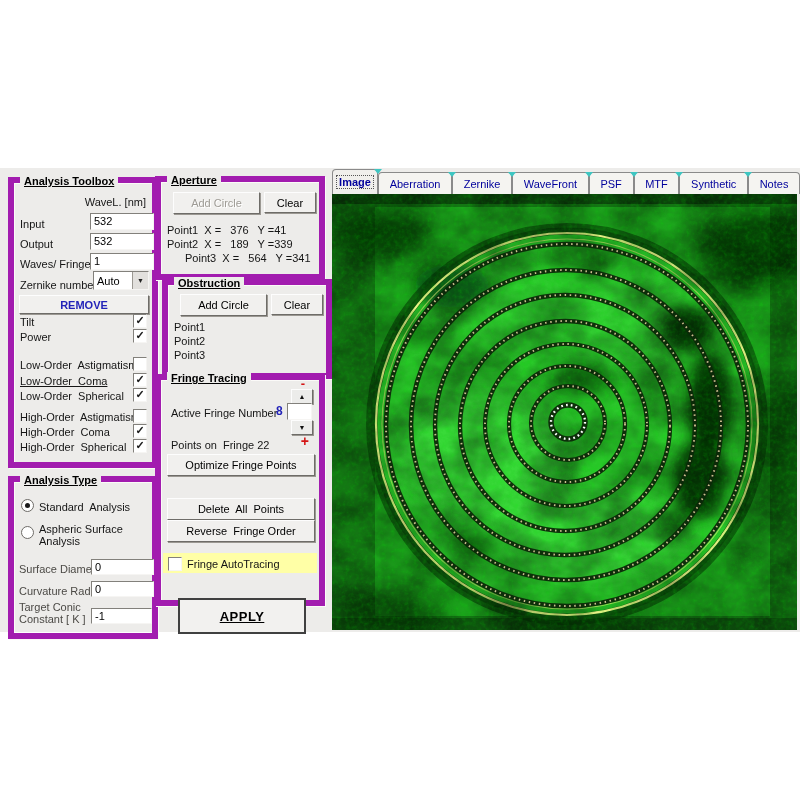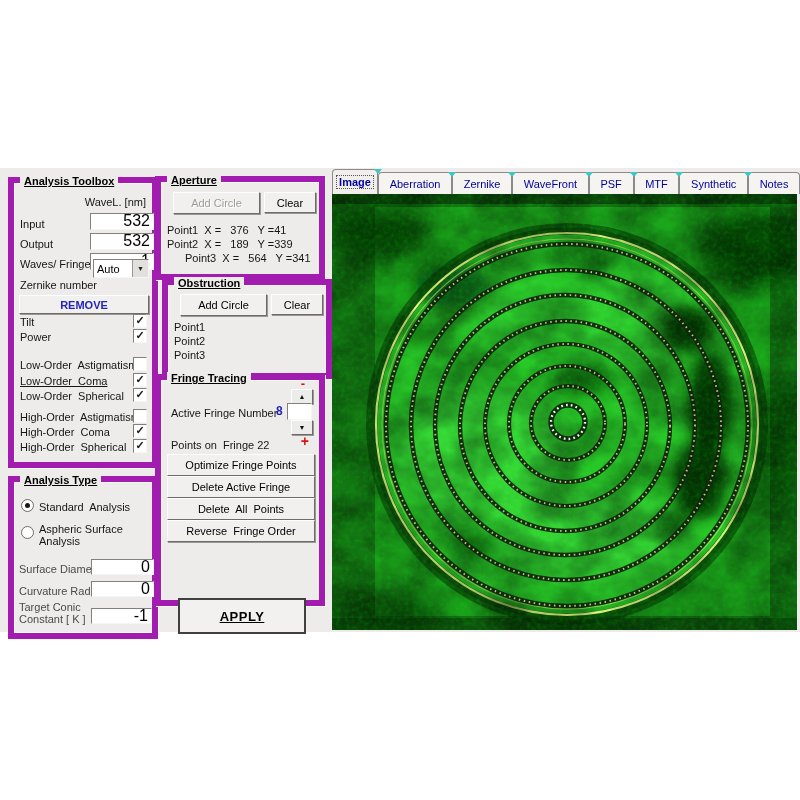--- a/index.html
+++ b/index.html
@@ -6,21 +6,21 @@
   #screen{position:relative;width:800px;height:800px;background:#fff;overflow:hidden;
           font-family:"Liberation Sans", sans-serif;-webkit-font-smoothing:antialiased;}
   #app{position:absolute;left:0;top:168px;width:800px;height:464px;background:#edecea;}
 
   .gbox{position:absolute;border:6px solid #a21caf;box-shadow:inset 1px 1px 0 #fbfaf8, 1px 1px 0 #fbfaf8;}
   .gtitle{position:absolute;top:-8px;left:6px;background:#edecea;padding:0 4px;
           font-size:11px;font-weight:bold;text-decoration:underline;color:#000;white-space:nowrap;}
   .lbl{position:absolute;font-size:11px;color:#151515;white-space:pre;line-height:12px;}
   .lbl.gray{color:#4c4a46;}
   .field{position:absolute;background:#fff;border:1px solid;border-color:#82807b #f6f5f3 #f6f5f3 #82807b;
-         font-size:16px;line-height:14px;padding:0 3px;color:#000;white-space:pre;text-align:right;}
+         font-size:11px;line-height:14px;padding:0 3px;color:#000;white-space:pre;}
   .btn{position:absolute;background:#f1f0ee;border:1px solid;border-color:#fdfdfd #6e6c68 #6e6c68 #fdfdfd;
        box-shadow:1px 1px 0 #9b9892;font-size:11px;color:#000;text-align:center;
        display:flex;align-items:center;justify-content:center;white-space:pre;}
   .btn.disabled{color:#9e9b95;text-shadow:1px 1px 0 #fff;}
   .cb{position:absolute;width:12px;height:12px;background:#fff;border:1px solid;
       border-color:#82807b #f6f5f3 #f6f5f3 #82807b;text-align:center;}
   .cb .ck{font-style:normal;font-size:11px;line-height:11px;font-weight:bold;color:#1c1c1c;display:block;}
   .radio{position:absolute;width:11px;height:11px;border-radius:50%;background:#fff;border:1px solid #6e6c68;}
   .radio .dot{position:absolute;left:3px;top:3px;width:5px;height:5px;border-radius:50%;background:#1a1a1a;}
   .combo{position:absolute;background:#fff;border:1px solid;border-color:#82807b #f6f5f3 #f6f5f3 #82807b;
@@ -62,21 +62,21 @@
     <span class="lbl" style="top:35px;left:6px;">Input</span>
     <div class="field" style="top:30px;left:76px;width:56px;height:15px;">532</div>
 
     <span class="lbl" style="top:55px;left:6px;">Output</span>
     <div class="field" style="top:50px;left:76px;width:56px;height:15px;">532</div>
 
     <span class="lbl" style="top:75px;left:6px;">Waves/ Fringe</span>
     <div class="field" style="top:70px;left:76px;width:56px;height:15px;">1</div>
 
     <span class="lbl" style="top:96px;left:6px;">Zernike number</span>
-    <div class="combo" style="top:76px;left:79px;width:54px;height:17px;">
+    <div class="combo" style="top:88px;left:79px;width:54px;height:17px;">
       <span class="cval">Auto</span>
       <span class="cbtn">▼</span>
     </div>
 
     <div class="btn" style="top:112px;left:5px;width:128px;height:17px;font-weight:bold;color:#2323b8;">REMOVE</div>
 
     <span class="lbl" style="top:133px;left:6px;">Tilt</span>
     <span class="cb" style="top:131px;left:119px;">
           <i class="ck">✓</i>
         </span>
@@ -164,24 +164,27 @@
           <span>▼</span>
         </div>
 
     <span class="lbl" style="top:27px;left:10px;">Active Fringe Number</span>
     <span class="lbl" style="top:25px;left:115px;color:#2323b8;font-weight:bold;font-size:12px;">8</span>
 
     <span class="lbl" style="top:59px;left:10px;">Points on  Fringe 22</span>
     <span class="lbl red" style="top:55px;right:10px;font-size:14px;">+</span>
 
     <div class="btn" style="top:74px;left:6px;width:146px;height:20px;">Optimize Fringe Points</div>
-    <div class="btn" style="top:96px;left:6px;width:146px;height:20px;">Delete Active Fringe</div>
     <div class="btn" style="top:118px;left:6px;width:146px;height:20px;">Delete  All  Points</div>
     <div class="btn" style="top:140px;left:6px;width:146px;height:20px;">Reverse  Fringe Order</div>
 
+    <div class="yellowrow" style="top:173px;left:2px;width:154px;height:20px;">
+      <span class="cb" style="top:4px;left:5px;"></span>
+      <span class="lbl" style="top:5px;left:24px;">Fringe AutoTracing</span>
+    </div>
   </div>
 
   <div id="apply">
     <span>APPLY</span>
   </div>
 
   <div id="tabbar">
     <div class="tab active">
           <span class="tlabel">Image</span>
         </div>

